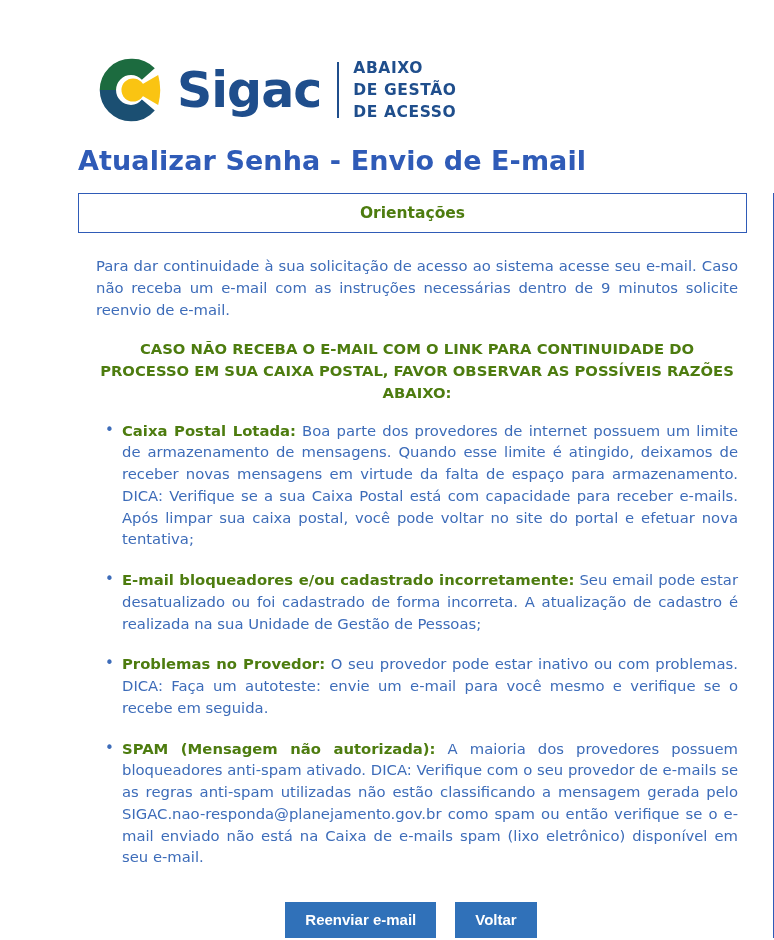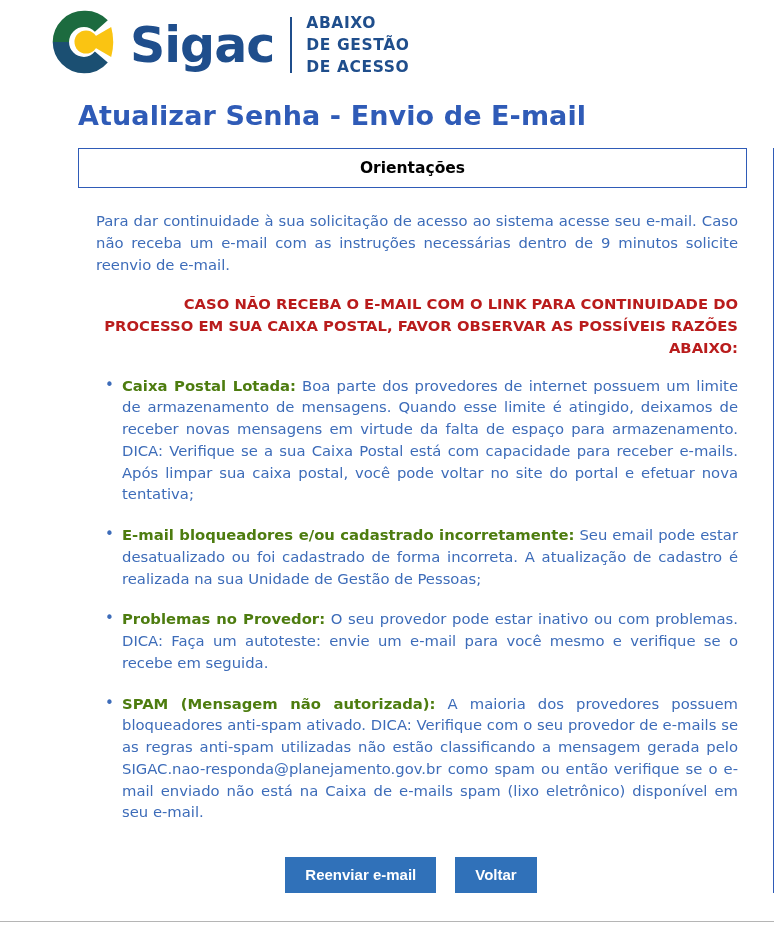--- a/index.html
+++ b/index.html
@@ -17,24 +17,26 @@
 
   .page {
     position: relative;
     width: 774px;
     height: 940px;
     box-sizing: border-box;
   }
 
   
   .logo-area {
-    padding: 8px 0 0 50px;
+    padding: 8px 0 0 97px;
     height: 82px;
     box-sizing: border-box;
     display: flex;
+    align-items: center;
+    margin-top: 45px;
   }
   .logo-mark {
     width: 68px;
     height: 68px;
     flex: 0 0 68px;
   }
   .logo-word {
     margin-left: 12px;
     display: flex;
     align-items: center;
@@ -98,41 +100,41 @@
     margin: 17px 0 0 0;
     border-right: 1px solid #2f5bb7;
     position: relative;
   }
   .panel-header {
     margin: 0 26px 0 78px;
     border: 1px solid #2f5bb7;
     height: 38px;
     line-height: 38px;
     text-align: center;
-    color: #000000;
+    color: #4d7c0f;
     font-weight: bold;
     font-size: 15.5px;
     background: #ffffff;
     font-family: "DejaVu Sans", "Liberation Sans", sans-serif;
   }
   .panel-body {
     padding: 22px 35px 0 96px;
     color: #3d6cb9;
     font-size: 14.8px;
     line-height: 1.47;
     text-align: justify;
     font-family: "DejaVu Sans", "Liberation Sans", sans-serif;
   }
   .panel-body p {
     margin: 0 0 18px 0;
   }
   .intro-strong {
     font-weight: bold;
-    color: #b91c1c;
-    text-align: right;
+    color: #4d7c0f;
+    text-align: center;
     margin-bottom: 16px !important;
   }
   ul.reasons {
     margin: 0;
     padding: 0 0 0 26px;
     list-style: none;
   }
   ul.reasons li {
     position: relative;
     margin-bottom: 19px;

